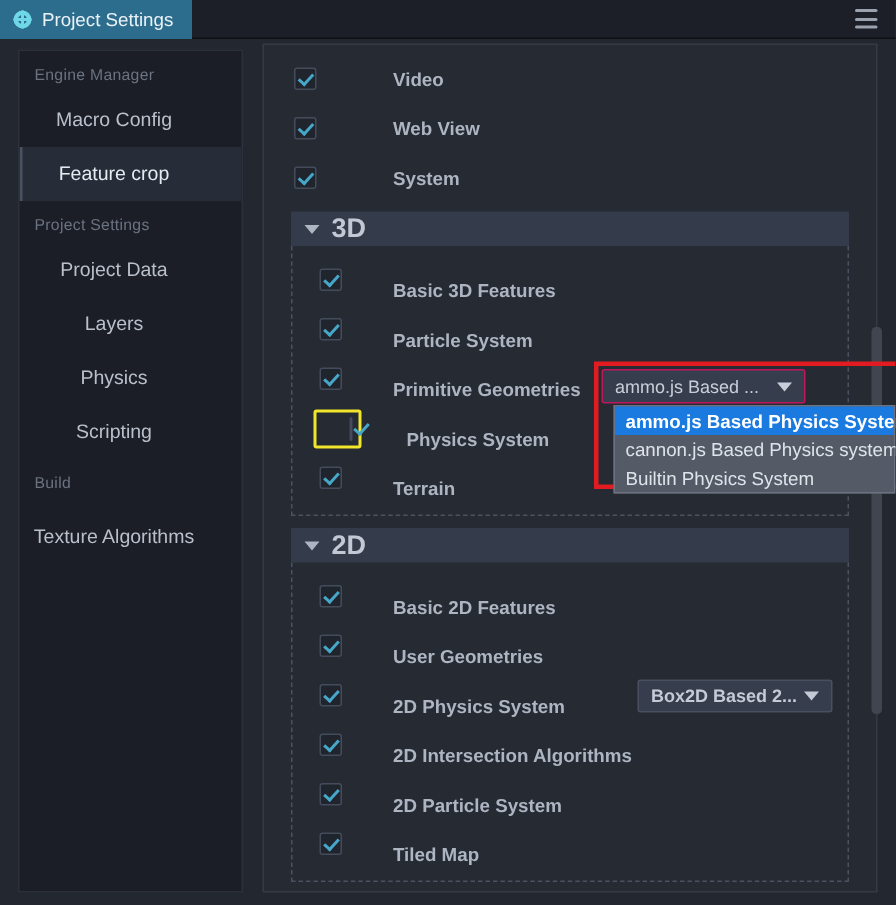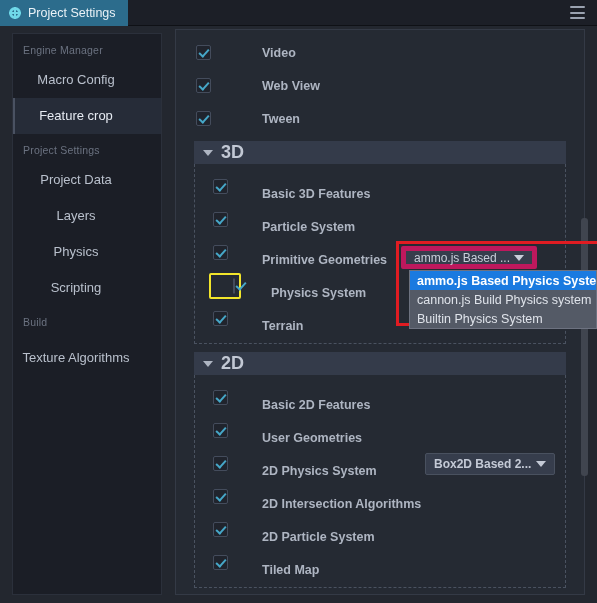--- a/index.html
+++ b/index.html
@@ -230,21 +230,21 @@
     position: absolute;
     left: 401px; top: 246px;
     width: 196px;
     z-index: 40;
   }
   .dropdown-closed {
     position: relative;
     width: 136px;
     height: 23px;
     background: #363d4c;
-    border: 5px solid #be185d;
+    border: 1px solid #be185d;
     border-radius: 2px;
     display: flex;
     align-items: center;
     justify-content: space-between;
     padding: 0 8px;
     font-size: 12px;
     color: #c9cfda;
     cursor: pointer;
   }
   .dropdown-closed .arrow {
@@ -354,21 +354,21 @@
     <div class="row">
       <span class="cb"></span>
       <span class="label">Video</span>
     </div>
     <div class="row">
       <span class="cb"></span>
       <span class="label">Web View</span>
     </div>
     <div class="row">
       <span class="cb"></span>
-      <span class="label">Tween</span>
+      <span class="label">System</span>
     </div>
 
     <div class="section-header">
       <span class="tri"></span>
       <span class="section-title">3D</span>
     </div>
     <div class="section-body">
       <div class="row">
         <span class="cb"></span>
         <span class="label">Basic 3D Features</span>
@@ -431,21 +431,21 @@
   </div>
 </div>
 
 <div class="dropdown-wrap">
   <div class="dropdown-closed">
     <span>ammo.js Based ...</span>
     <span class="arrow"></span>
   </div>
   <div class="dropdown-list">
     <div class="dd-option selected">ammo.js Based Physics System</div>
-    <div class="dd-option">cannon.js Build Physics system</div>
+    <div class="dd-option">cannon.js Based Physics system</div>
     <div class="dd-option">Builtin Physics System</div>
   </div>
 </div>
 
 <div class="red-box"></div>
 
 <div class="scrollbar-track">
   <div class="scrollbar-thumb"></div>
 </div>
 

